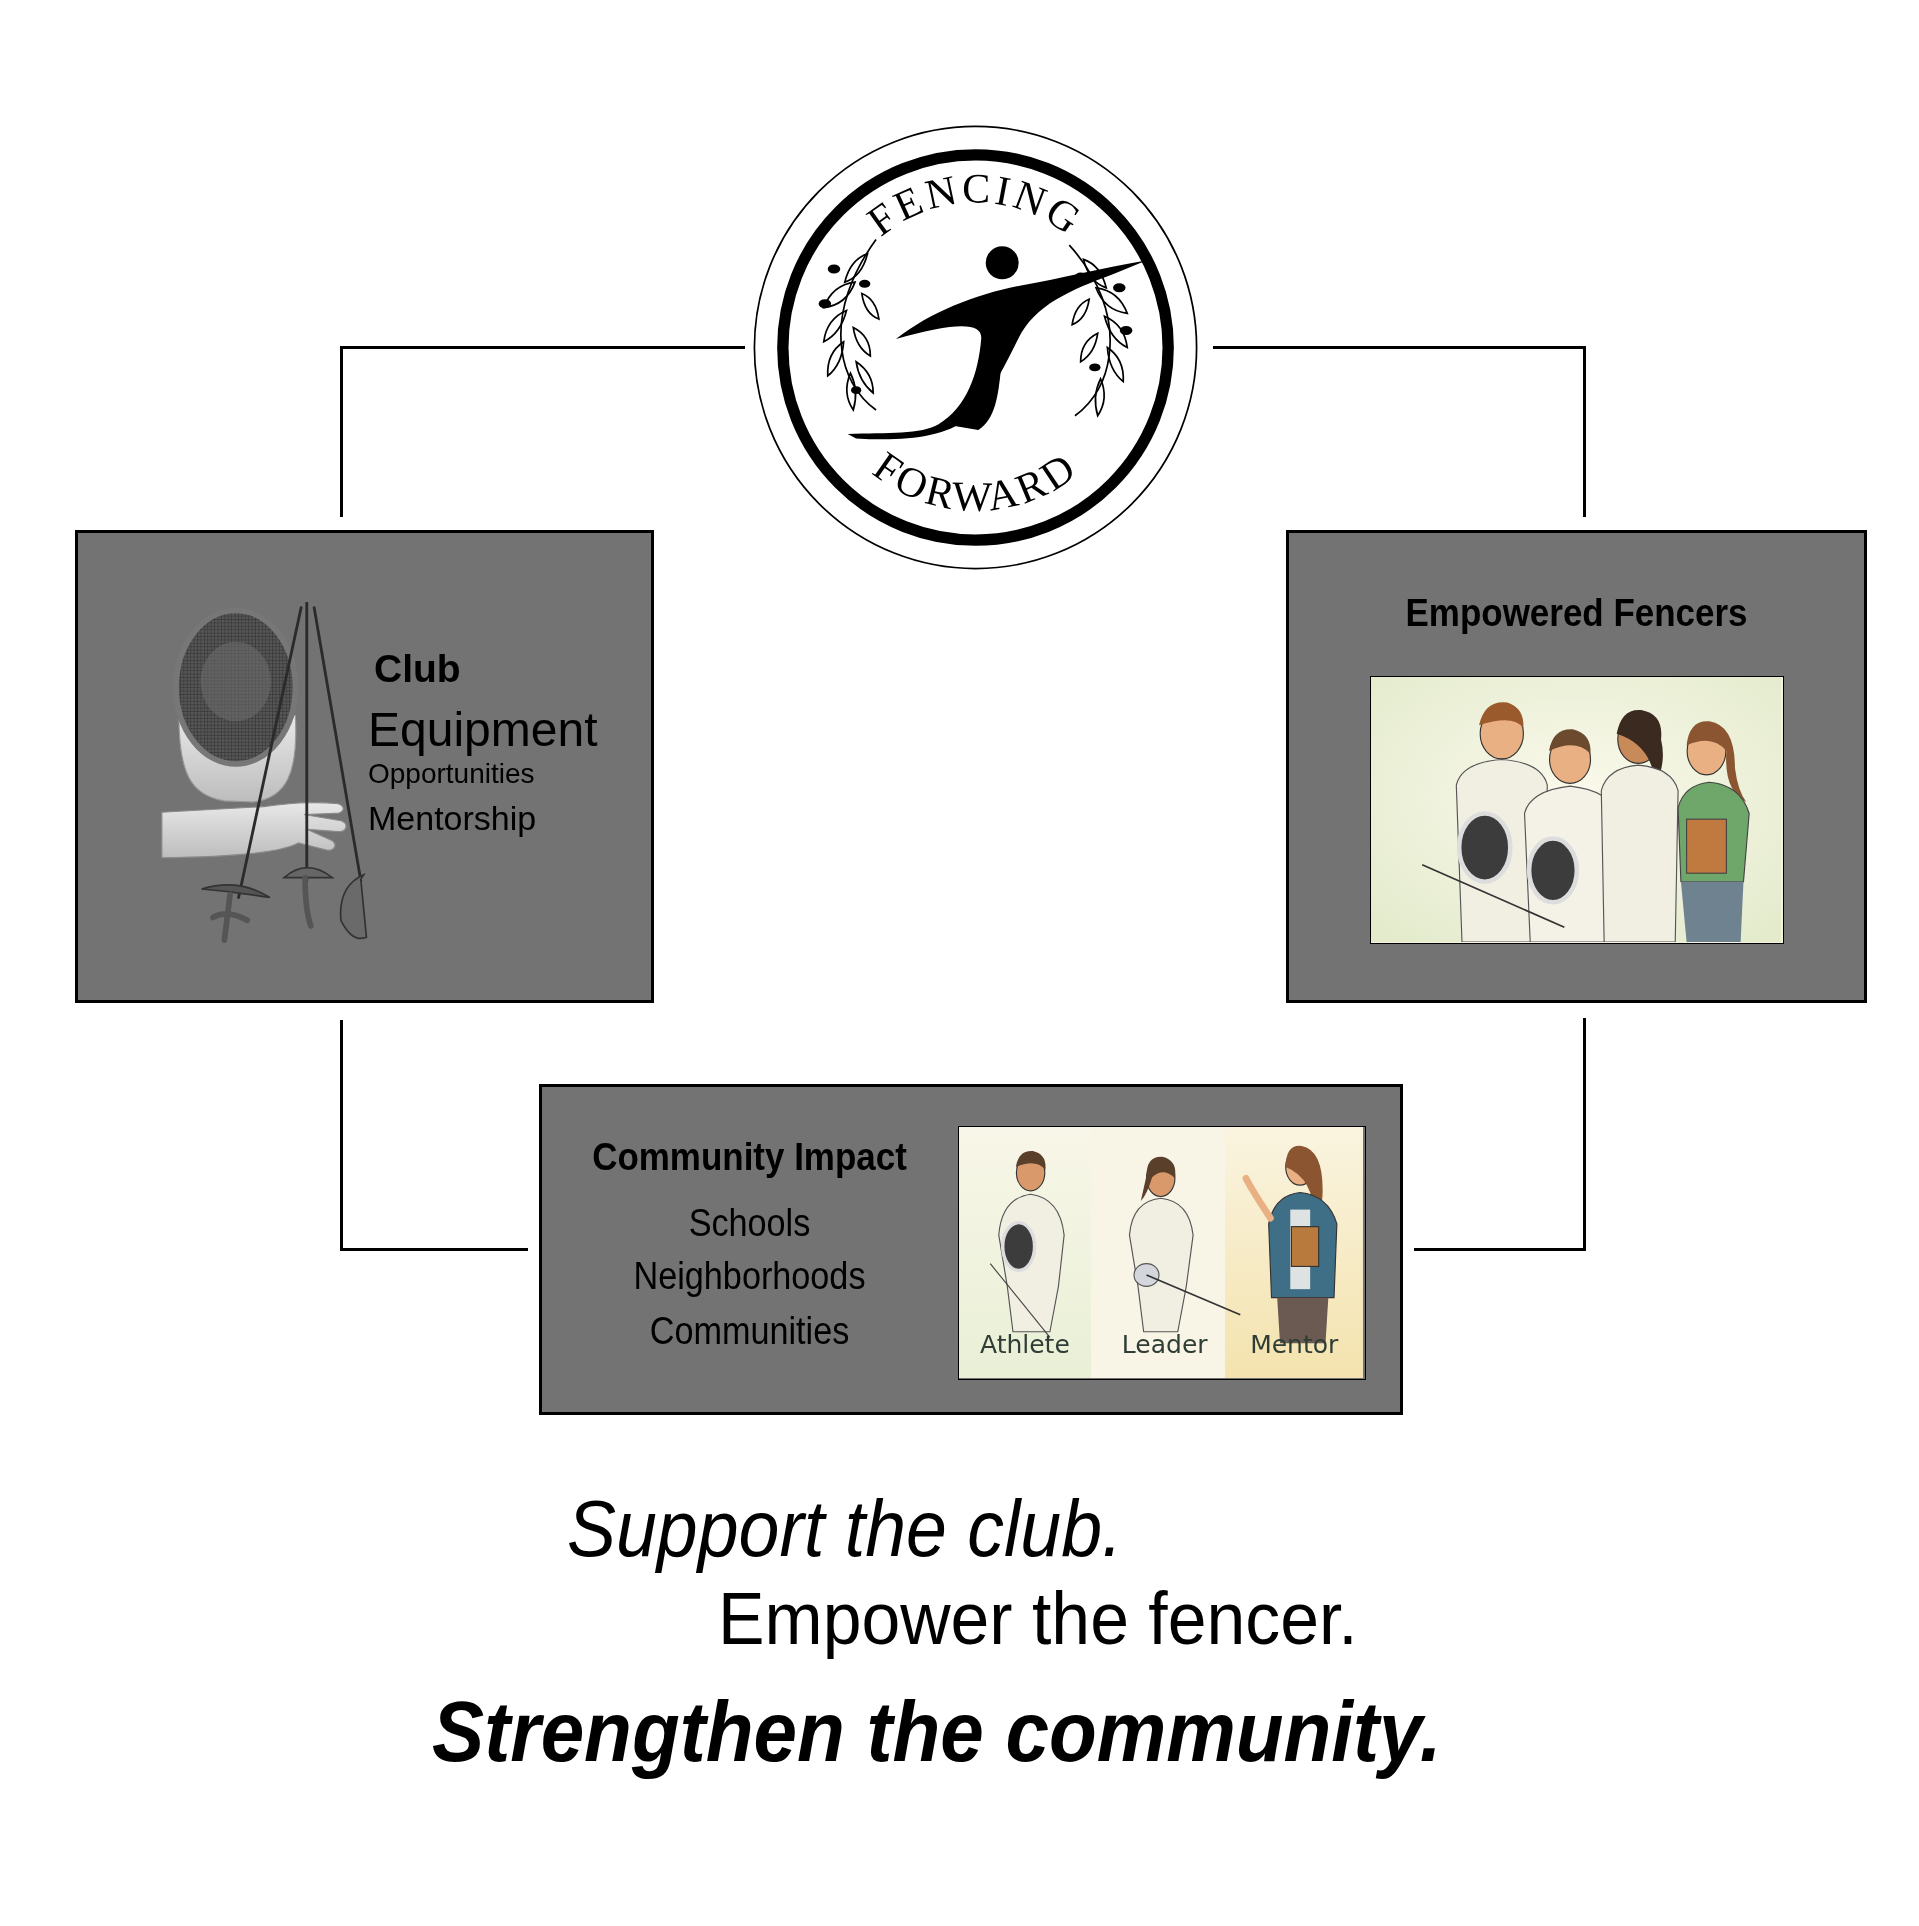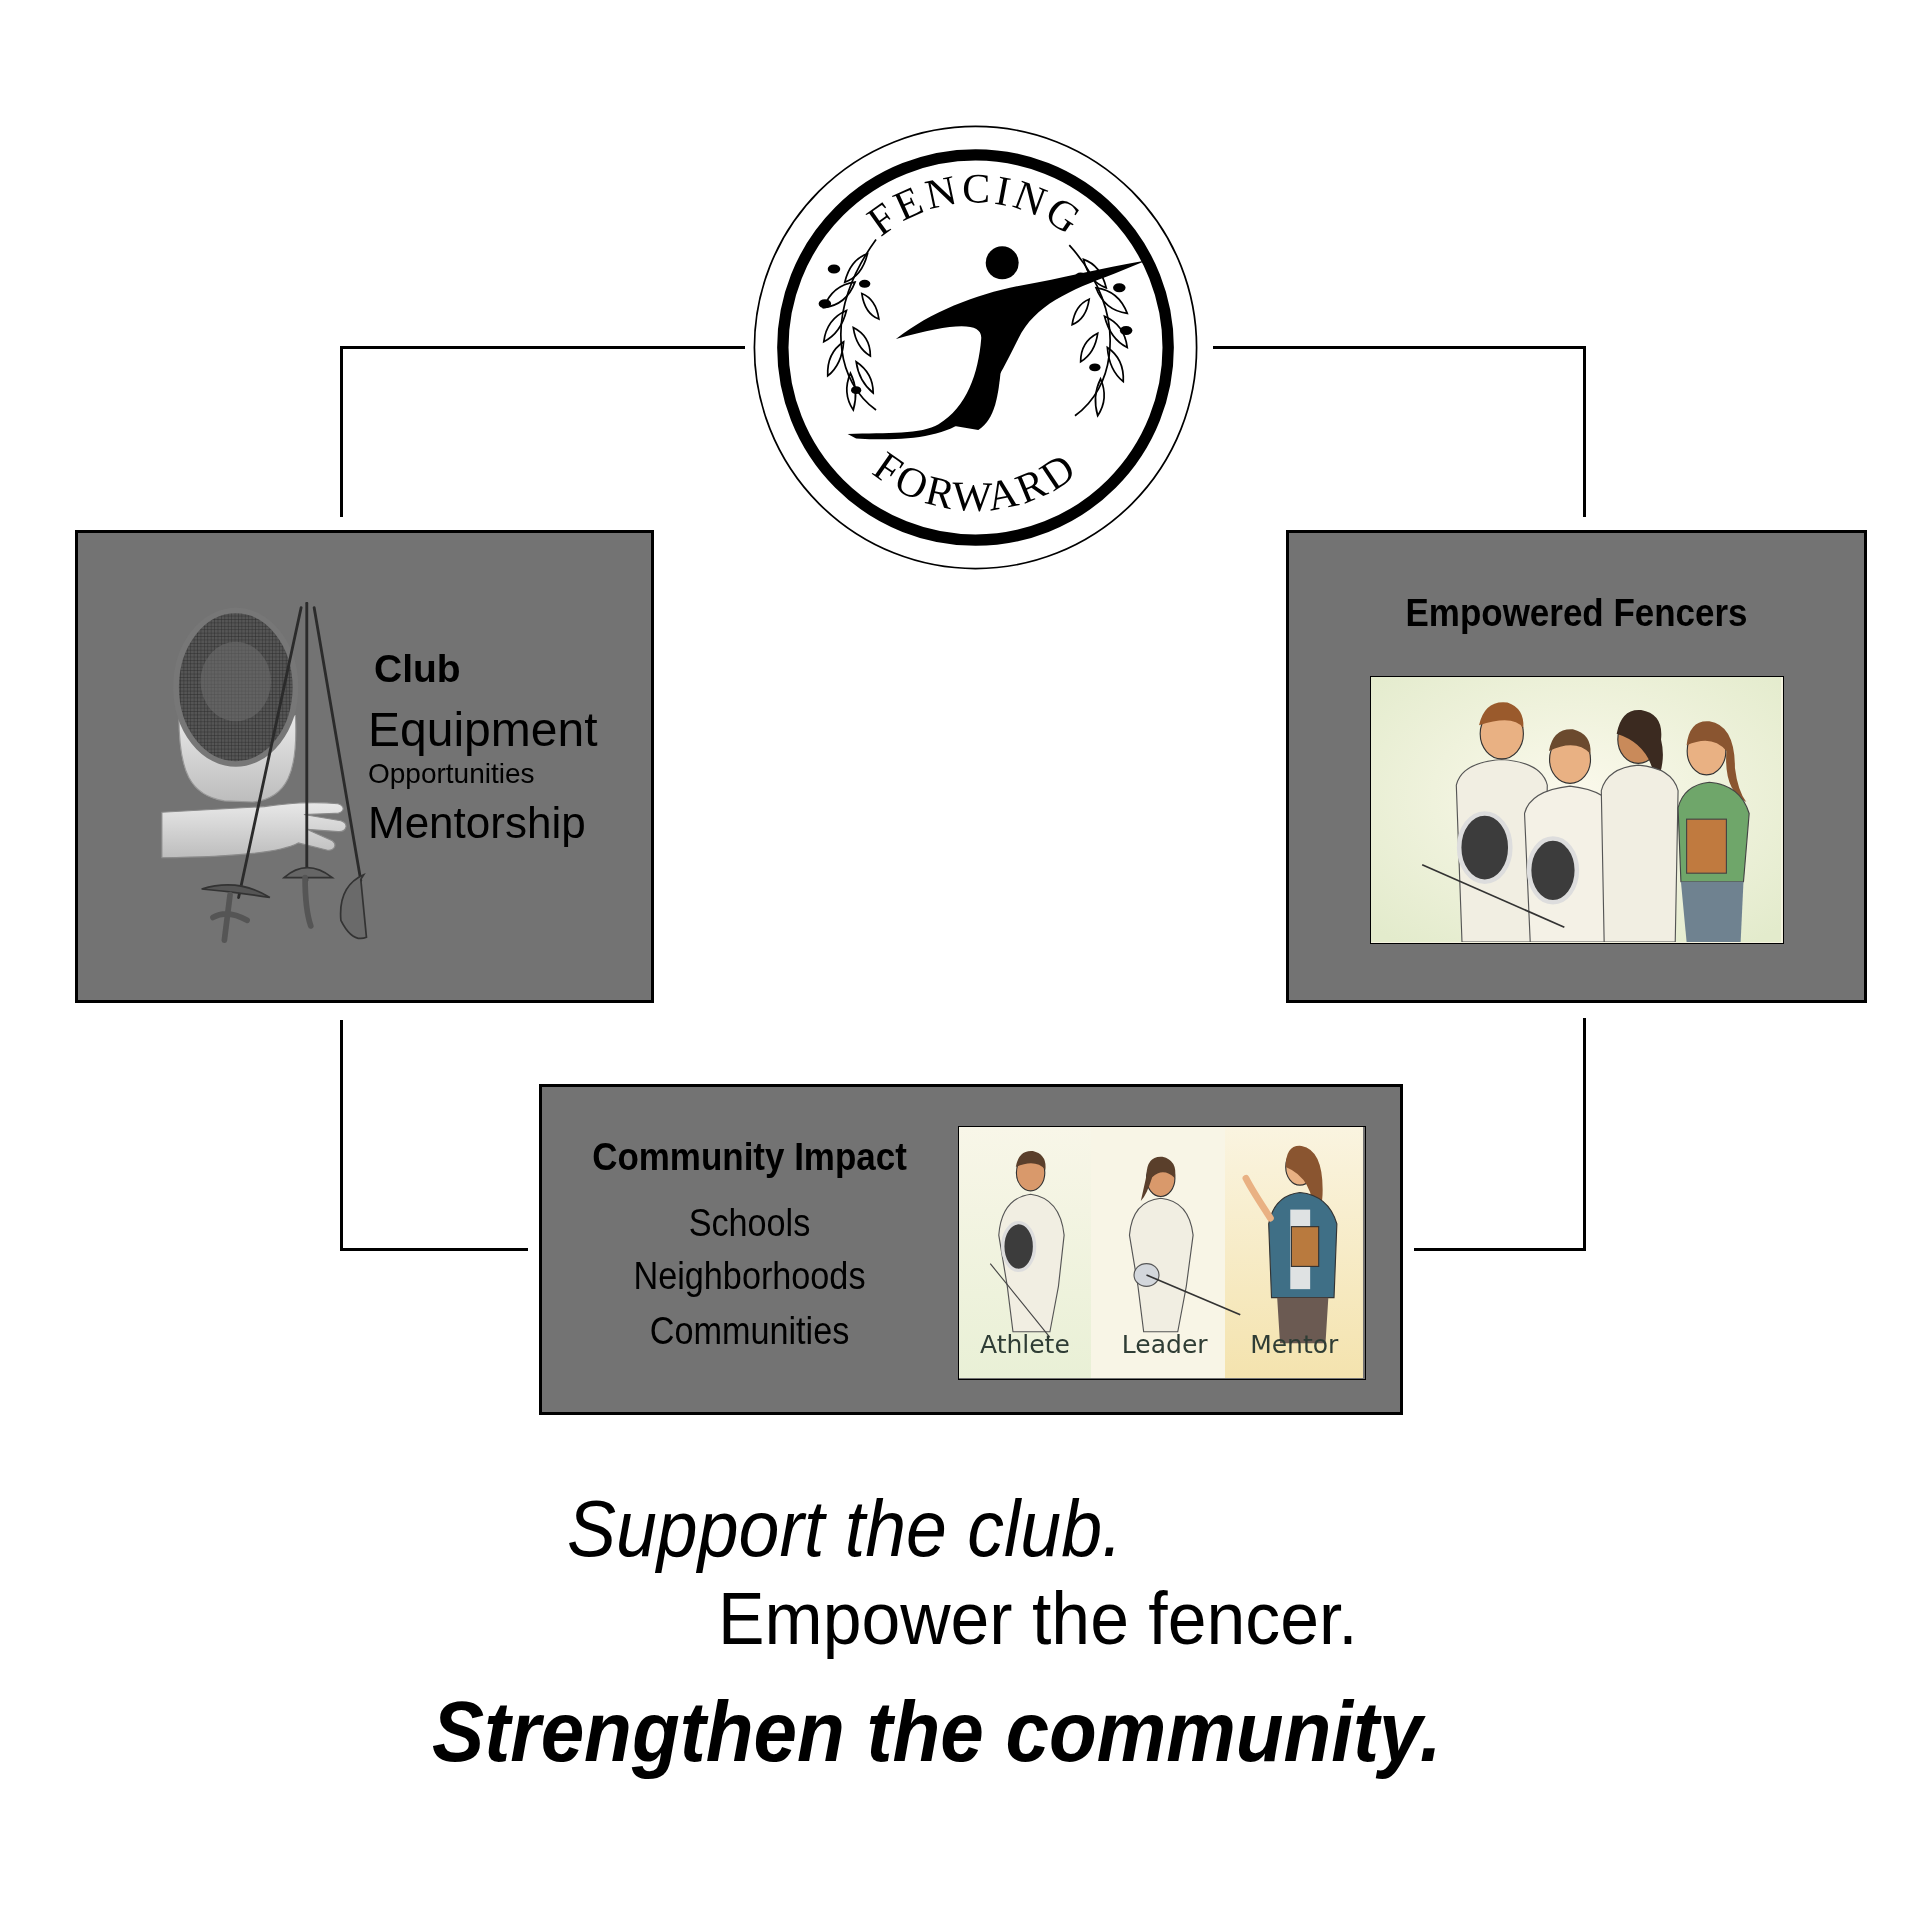--- a/index.html
+++ b/index.html
@@ -116,21 +116,21 @@
 
       <path d="M 225 485 Q 265 450 310 485 Z" fill="#666" stroke="#333" stroke-width="3"></path>
       <path d="M 262 485 Q 262 540 272 570" stroke="#555" stroke-width="10" fill="none" stroke-linecap="round"></path>
 
       <path d="M 365 480 Q 320 500 325 560 Q 345 600 370 590 L 360 488 Z" fill="#6a6a6a" stroke="#333" stroke-width="3"></path>
     </svg>
   </div>
   <div class="title" style="left:296px; top:116px; font-size:39px;">Club</div>
   <div class="item" style="left:290px; top:173px; font-size:48px;">Equipment</div>
   <div class="item" style="left:290px; top:227px; font-size:28px;">Opportunities</div>
-  <div class="item" style="left:290px; top:268px; font-size:44px;">Mentorship</div>
+  <div class="item" style="left:290px; top:268px; font-size:34px;">Mentorship</div>
 </div>
 
 <div class="box" style="left:1286px; top:530px; width:581px; height:473px;">
   <div class="title" style="left:0; width:575px; text-align:center; top:61px; font-size:38px; transform:scaleX(0.92);">Empowered Fencers</div>
   <div class="frame" style="left:81px; top:143px; width:414px; height:268px; background:#f5f3df;">
     <svg width="410" height="265" viewBox="0 0 721 466">
       <defs>
         <radialGradient id="bgEF" cx="0.5" cy="0.45" r="0.7">
           <stop offset="0" stop-color="#fbf9ec"></stop>
           <stop offset="1" stop-color="#e3ebcc"></stop>

